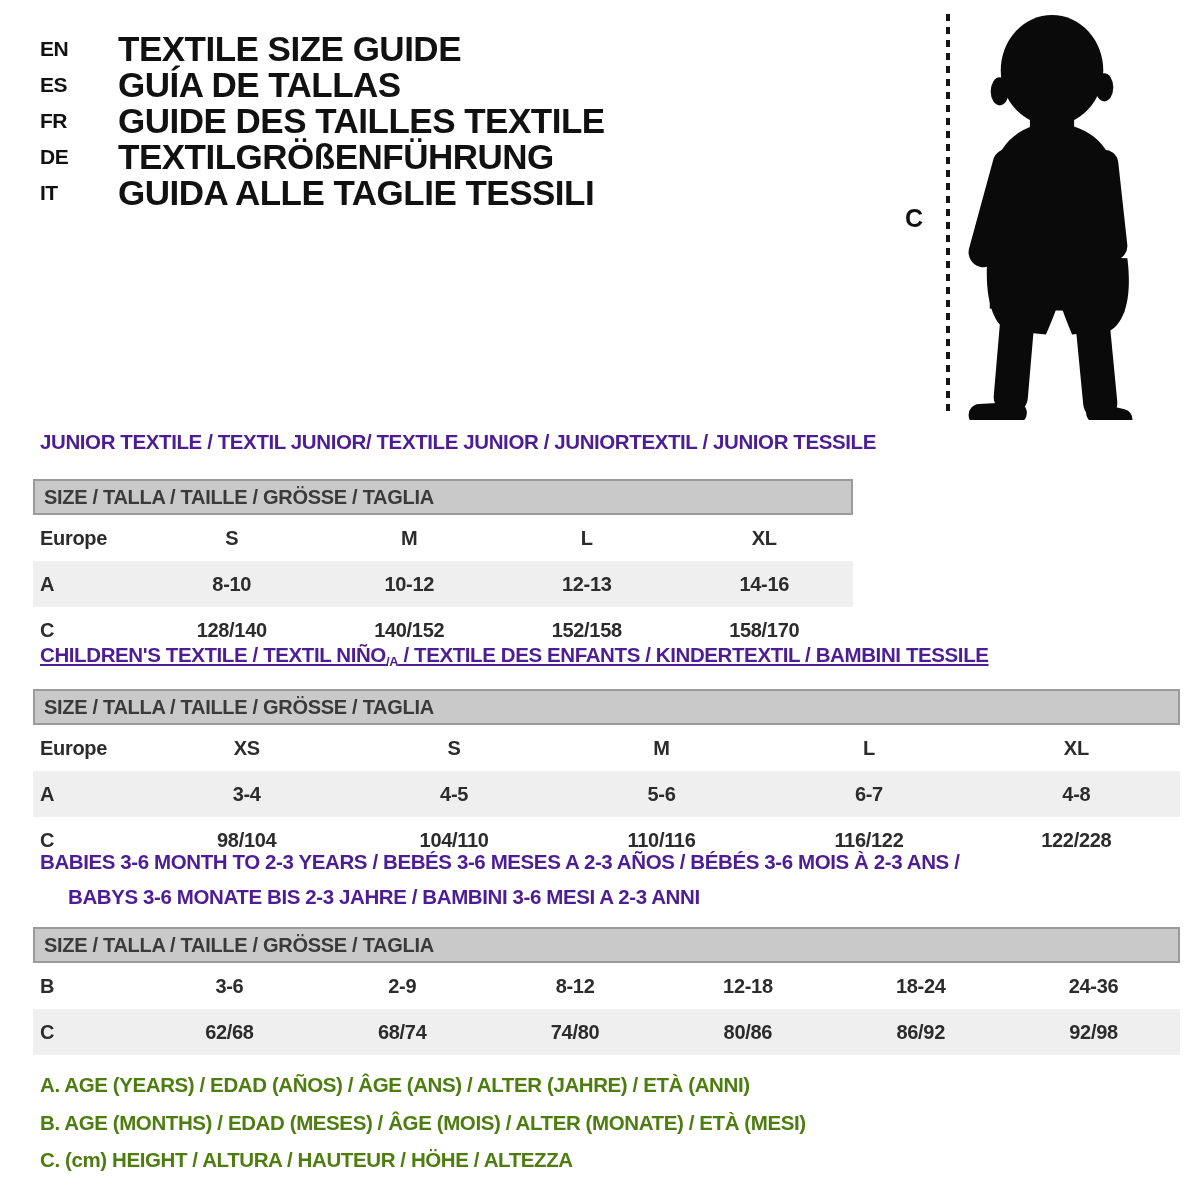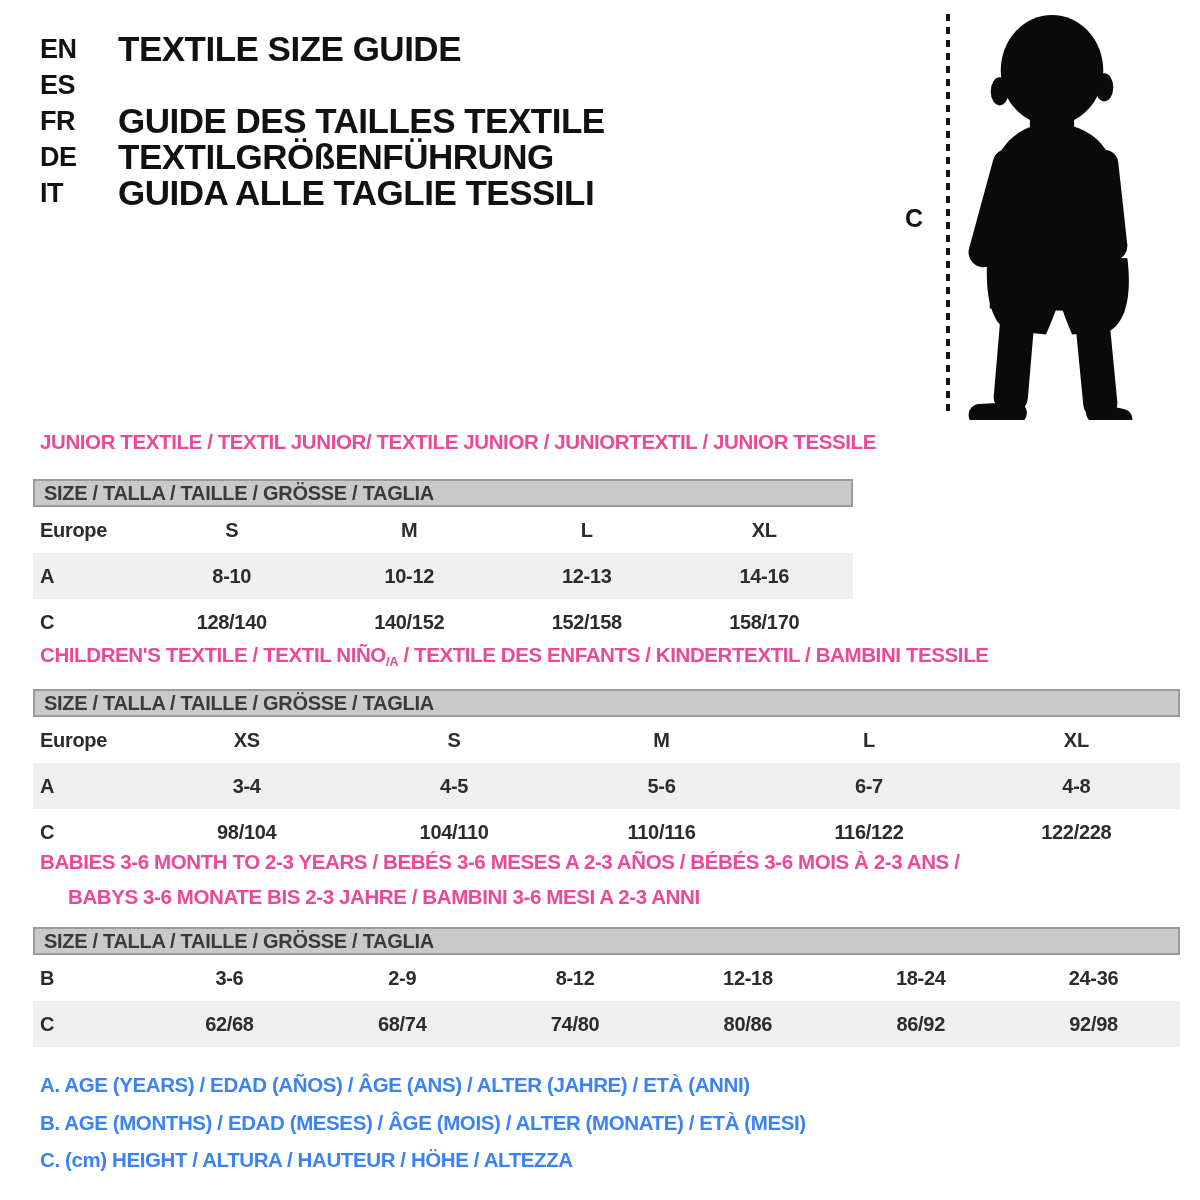--- a/index.html
+++ b/index.html
@@ -6,57 +6,58 @@
   body{
     width:1200px;height:1200px;background:#ffffff;position:relative;
     font-family:"Liberation Sans","DejaVu Sans",sans-serif;color:#111;
     -webkit-font-smoothing:antialiased;
   }
   .abs{position:absolute;}
 
   
   .lang-block{left:40px;top:31px;}
   .lang-row{display:flex;height:36px;align-items:center;}
-  .lang-code{width:78px;font-size:27px;font-weight:bold;letter-spacing:-0.5px;}
+  .lang-code{width:78px;font-size:21px;font-weight:bold;letter-spacing:-0.5px;}
   .lang-title{font-size:35px;font-weight:bold;letter-spacing:-0.5px;white-space:nowrap;}
 
   
   .dash-line{left:946px;top:14px;width:4px;height:402px;
     background:repeating-linear-gradient(to bottom,#141414 0 7px,transparent 7px 13px);}
   .figure-label{left:905px;top:204px;font-size:25px;font-weight:bold;}
   .silhouette{left:963px;top:13px;}
 
   
-  .sec-title{font-size:20.5px;font-weight:bold;letter-spacing:-0.4px;white-space:nowrap;color:#ec4899;}
+  .sec-title{font-size:20.5px;font-weight:bold;letter-spacing:-0.4px;white-space:nowrap;color:#4c1d95;}
   .sub{font-size:13px;vertical-align:-4px;font-weight:bold;}
 
   
   .size-table{box-sizing:border-box;}
-  .size-bar{box-sizing:border-box;height:28px;background:#c9c9c9;border:2px solid #9b9b9b;
+  .size-bar{box-sizing:border-box;height:36px;background:#c9c9c9;border:2px solid #9b9b9b;
     display:flex;align-items:center;padding-left:9px;}
   .size-bar span{font-size:20px;font-weight:bold;letter-spacing:-0.3px;color:#3a3a3a;}
   .trow{display:flex;height:46px;align-items:center;font-size:20px;font-weight:bold;
     letter-spacing:-0.3px;color:#2c2c2c;}
   .trow.shaded{background:#efefef;}
   .tlabel{width:110px;padding-left:7px;box-sizing:border-box;text-align:left;}
   .tcell{flex:1;text-align:center;}
 
   
-  .note{font-size:20.5px;font-weight:bold;letter-spacing:-0.4px;white-space:nowrap;color:#3b82f6;}
+  .note{font-size:20.5px;font-weight:bold;letter-spacing:-0.4px;white-space:nowrap;color:#4d7c0f;}
 </style>
 </head>
 <body>
 
 <div class="abs lang-block">
   <div class="lang-row">
     <span class="lang-code">EN</span>
     <span class="lang-title">TEXTILE SIZE GUIDE</span>
   </div>
   <div class="lang-row">
     <span class="lang-code">ES</span>
+    <span class="lang-title">GUÍA DE TALLAS</span>
   </div>
   <div class="lang-row">
     <span class="lang-code">FR</span>
     <span class="lang-title">GUIDE DES TAILLES TEXTILE</span>
   </div>
   <div class="lang-row">
     <span class="lang-code">DE</span>
     <span class="lang-title">TEXTILGRÖßENFÜHRUNG</span>
   </div>
   <div class="lang-row">
@@ -108,21 +109,21 @@
   </div>
   <div class="trow">
     <span class="tlabel">C</span>
     <span class="tcell">128/140</span>
     <span class="tcell">140/152</span>
     <span class="tcell">152/158</span>
     <span class="tcell">158/170</span>
   </div>
 </div>
 
-<div class="abs sec-title" style="left:40px;top:643px;"><span>CHILDREN'S TEXTILE / TEXTIL NIÑO</span><span class="sub">/A</span><span> / TEXTILE DES ENFANTS / KINDERTEXTIL / BAMBINI TESSILE</span></div>
+<div class="abs sec-title" style="left:40px;top:643px;text-decoration:underline;"><span>CHILDREN'S TEXTILE / TEXTIL NIÑO</span><span class="sub">/A</span><span> / TEXTILE DES ENFANTS / KINDERTEXTIL / BAMBINI TESSILE</span></div>
 
 <div class="abs size-table" style="left:33px;top:689px;width:1147px;">
   <div class="size-bar">
     <span>SIZE / TALLA / TAILLE / GRÖSSE / TAGLIA</span>
   </div>
   <div class="trow">
     <span class="tlabel">Europe</span>
     <span class="tcell">XS</span>
     <span class="tcell">S</span>
     <span class="tcell">M</span>

